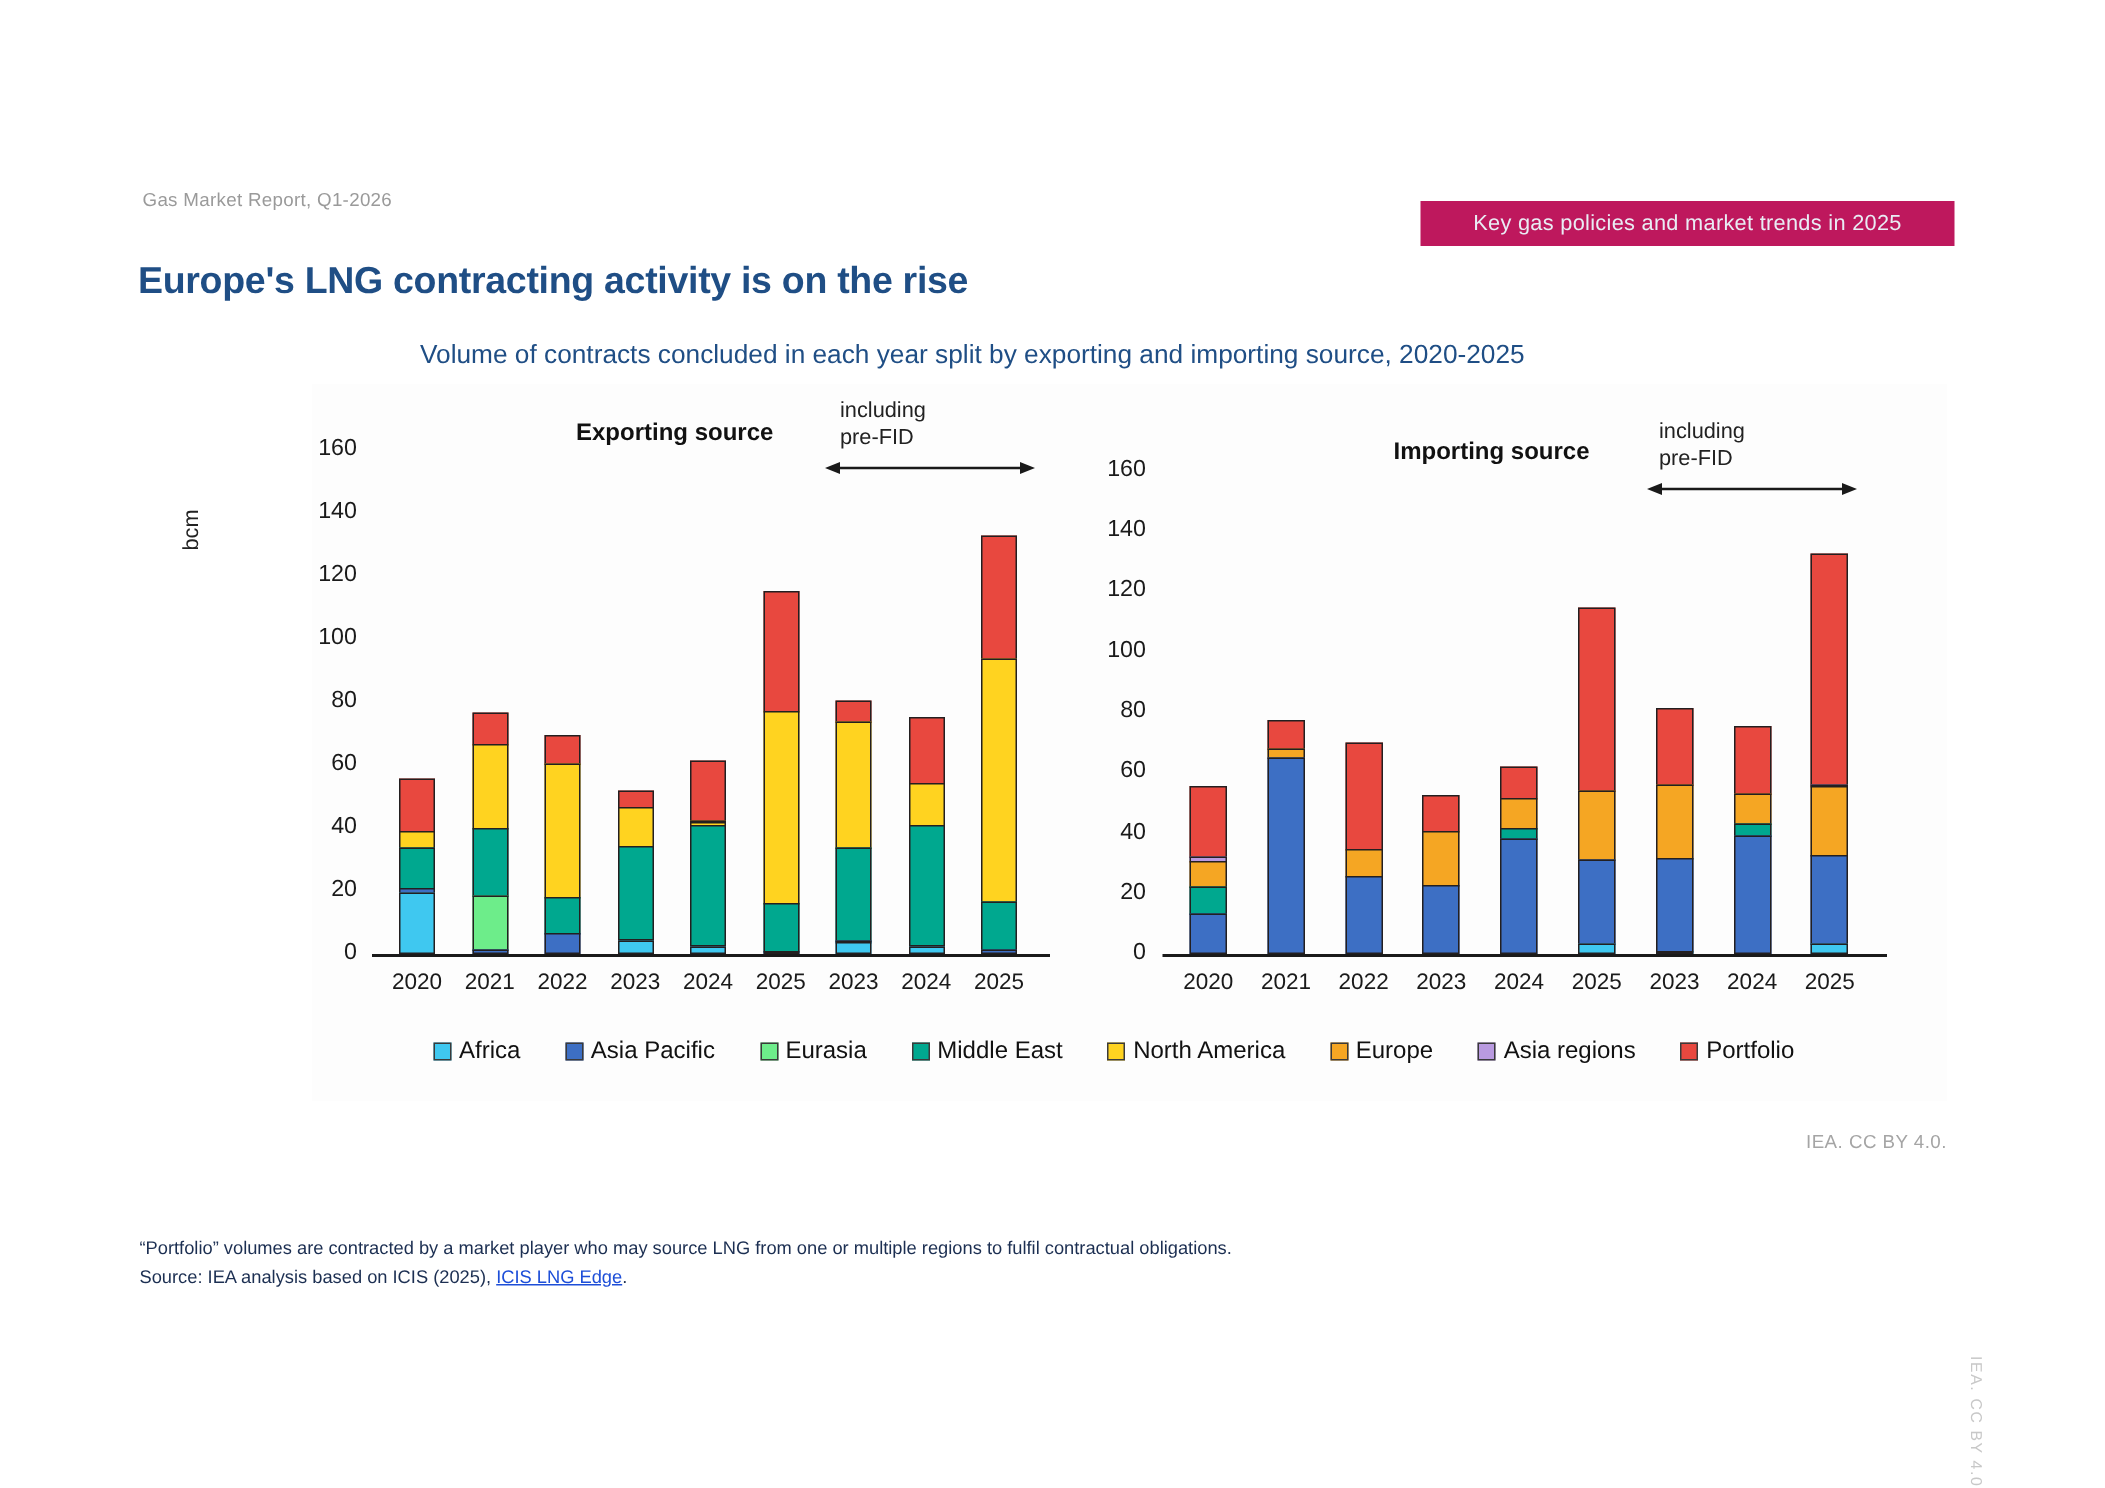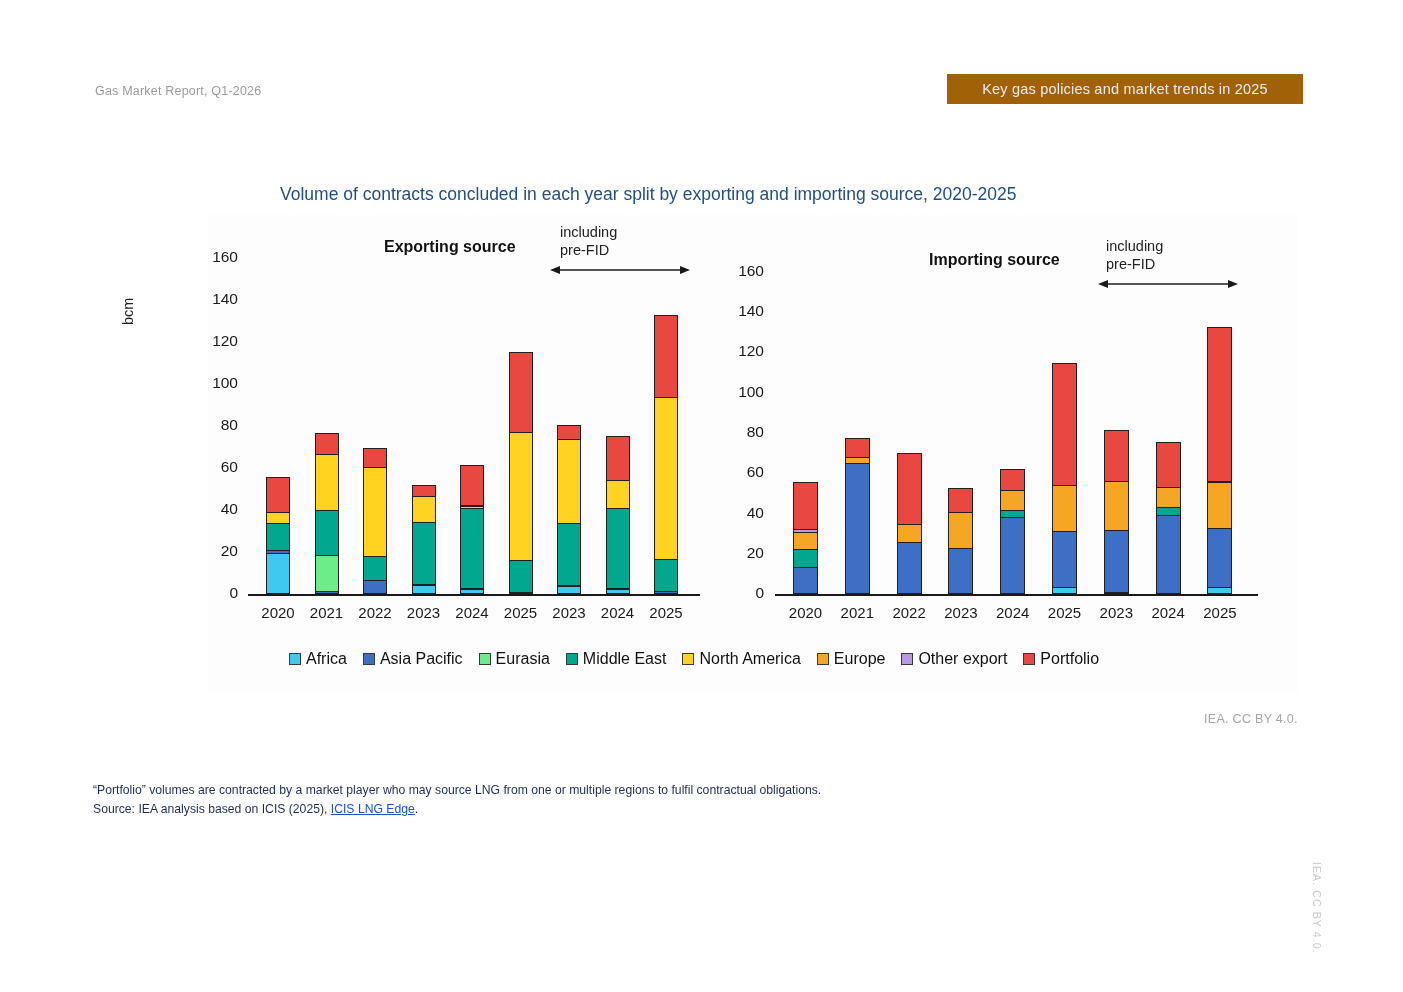--- a/index.html
+++ b/index.html
@@ -4,31 +4,31 @@
 <style>
   html, body { margin:0; padding:0; }
   body {
     width:1403px; height:992px;
     background:#ffffff;
     font-family:"Liberation Sans", sans-serif;
     position:relative;
     overflow:hidden;
     -webkit-font-smoothing:antialiased;
   }
-  .page { position:absolute; inset:0; }
+  .page { position:absolute; inset:0;margin-top:42px; }
 
   
   .report-label {
     position:absolute; left:95px; top:84px;
     font-size:12.5px; color:#9a9a9a; letter-spacing:.2px;
   }
   .section-banner {
-    position:absolute; left:947px; top:74px;
+    position:absolute; left:947px; top:92px;
     width:356px; height:30px;
-    background:#a16207;
+    background:#be185d;
     color:#e9ecf4;
     font-size:14.5px;
     display:flex; align-items:center; justify-content:center;
     letter-spacing:.2px;
   }
   .slide-title {
     position:absolute; left:92px; top:131px;
     font-size:25px; font-weight:bold; color:#1f4e85;
     letter-spacing:-.2px;
   }
@@ -88,21 +88,21 @@
     width:100%;
     box-sizing:border-box;
     border:1px solid #231f20;
     margin-bottom:-1px;
   }
   .seg:first-child { margin-bottom:0; }
 
   
   .legend {
     position:absolute; left:289px; top:650px;
-    display:flex; align-items:center; gap:16px;
+    display:flex; align-items:center; gap:30px;
     white-space:nowrap;
   }
   .legend-item { display:flex; align-items:center; gap:5px; }
   .legend-swatch {
     width:12px; height:12px;
     border:1px solid #3a3a3a;
     box-sizing:border-box;
     display:inline-block;
   }
   .legend-label { font-size:16px; color:#111; }
@@ -139,20 +139,21 @@
     background:#fdfdfd;
   }
 </style>
 </head>
 <body>
 
 <div class="page">
 
   <div class="report-label">Gas Market Report, Q1-2026</div>
   <div class="section-banner">Key gas policies and market trends in 2025</div>
+  <div class="slide-title">Europe's LNG contracting activity is on the rise</div>
   <div class="chart-title">Volume of contracts concluded in each year split by exporting and importing source, 2020-2025</div>
 
   <div class="chart-bg"></div>
 
   <div class="chart-area">
     <div class="axis-ylabel" style="left:120px; top:325px;">bcm</div>
     <div class="panel-heading" style="left:384px; top:238px;">Exporting source</div>
     <div class="prefid-label" style="left:560px; top:224px;">
       <span>including</span><br>
       <span>pre-FID</span>
@@ -365,21 +366,21 @@
       <div class="legend-item">
         <span class="legend-swatch" style="background: rgb(255, 211, 32);"></span>
         <span class="legend-label">North America</span>
       </div>
       <div class="legend-item">
         <span class="legend-swatch" style="background: rgb(245, 166, 35);"></span>
         <span class="legend-label">Europe</span>
       </div>
       <div class="legend-item">
         <span class="legend-swatch" style="background: rgb(185, 154, 224);"></span>
-        <span class="legend-label">Other export</span>
+        <span class="legend-label">Asia regions</span>
       </div>
       <div class="legend-item">
         <span class="legend-swatch" style="background: rgb(232, 72, 63);"></span>
         <span class="legend-label">Portfolio</span>
       </div>
     </div>
 
   <div class="cc-note">IEA. CC BY 4.0.</div>
 
   <div class="notes">

